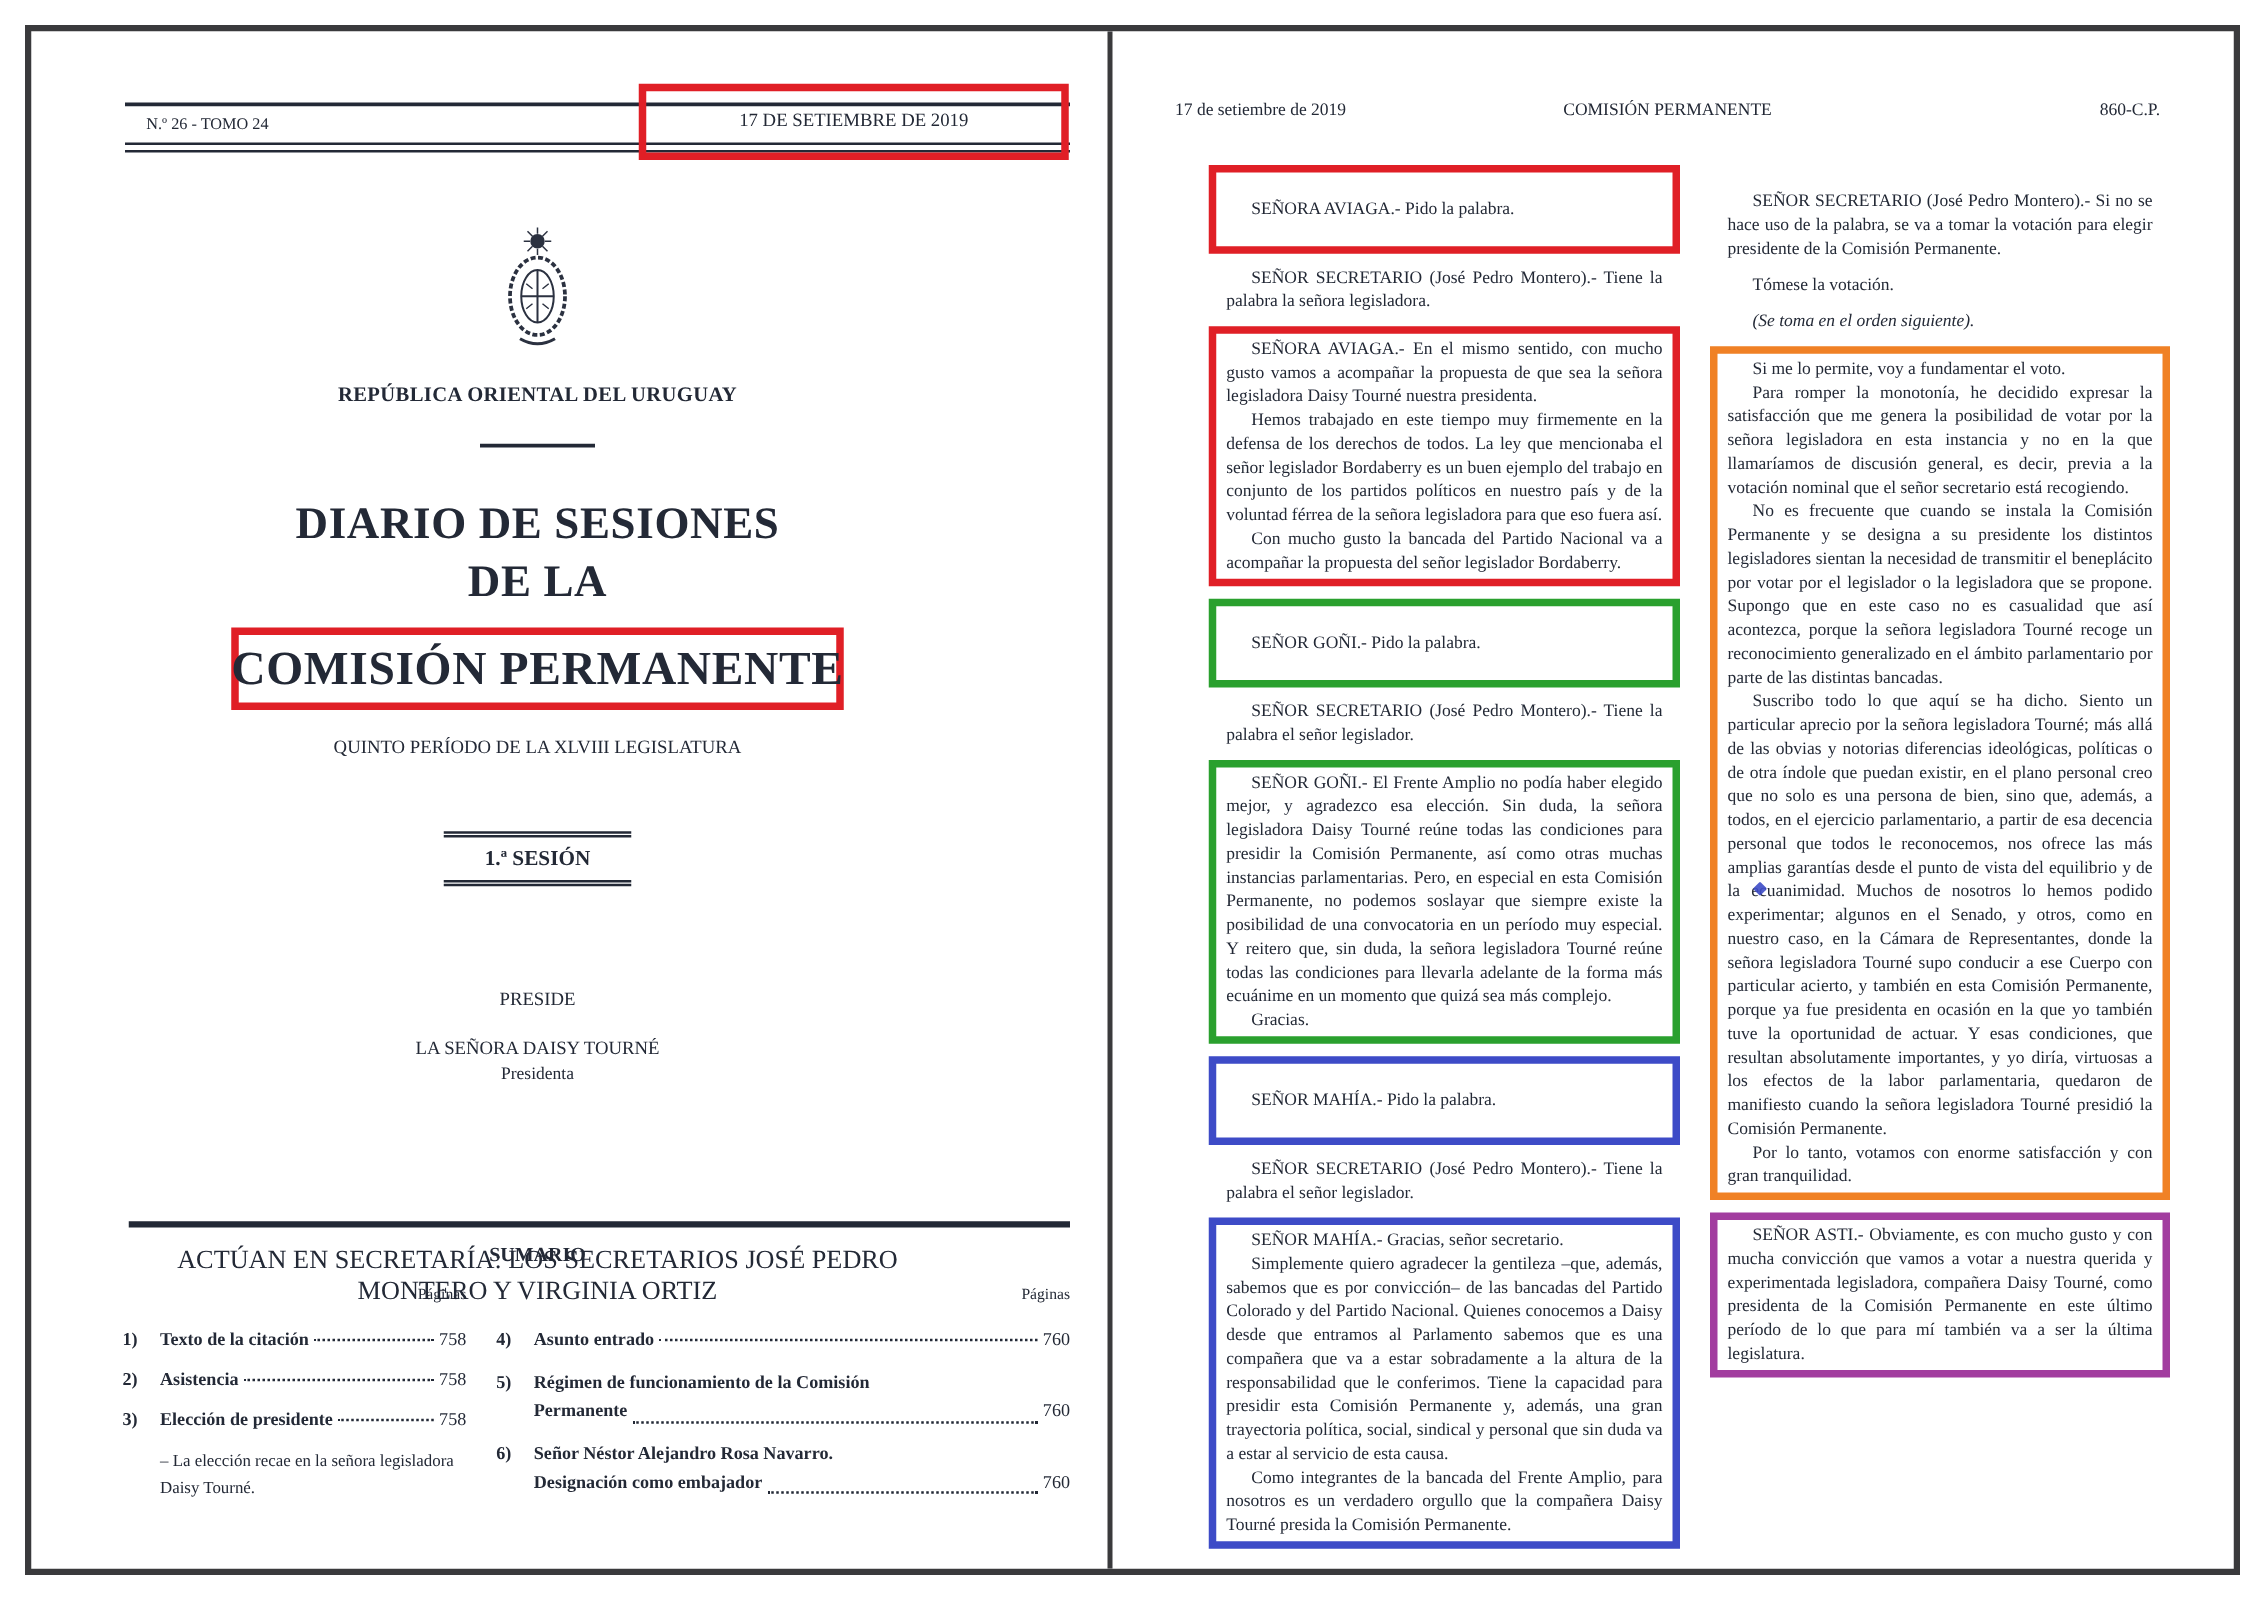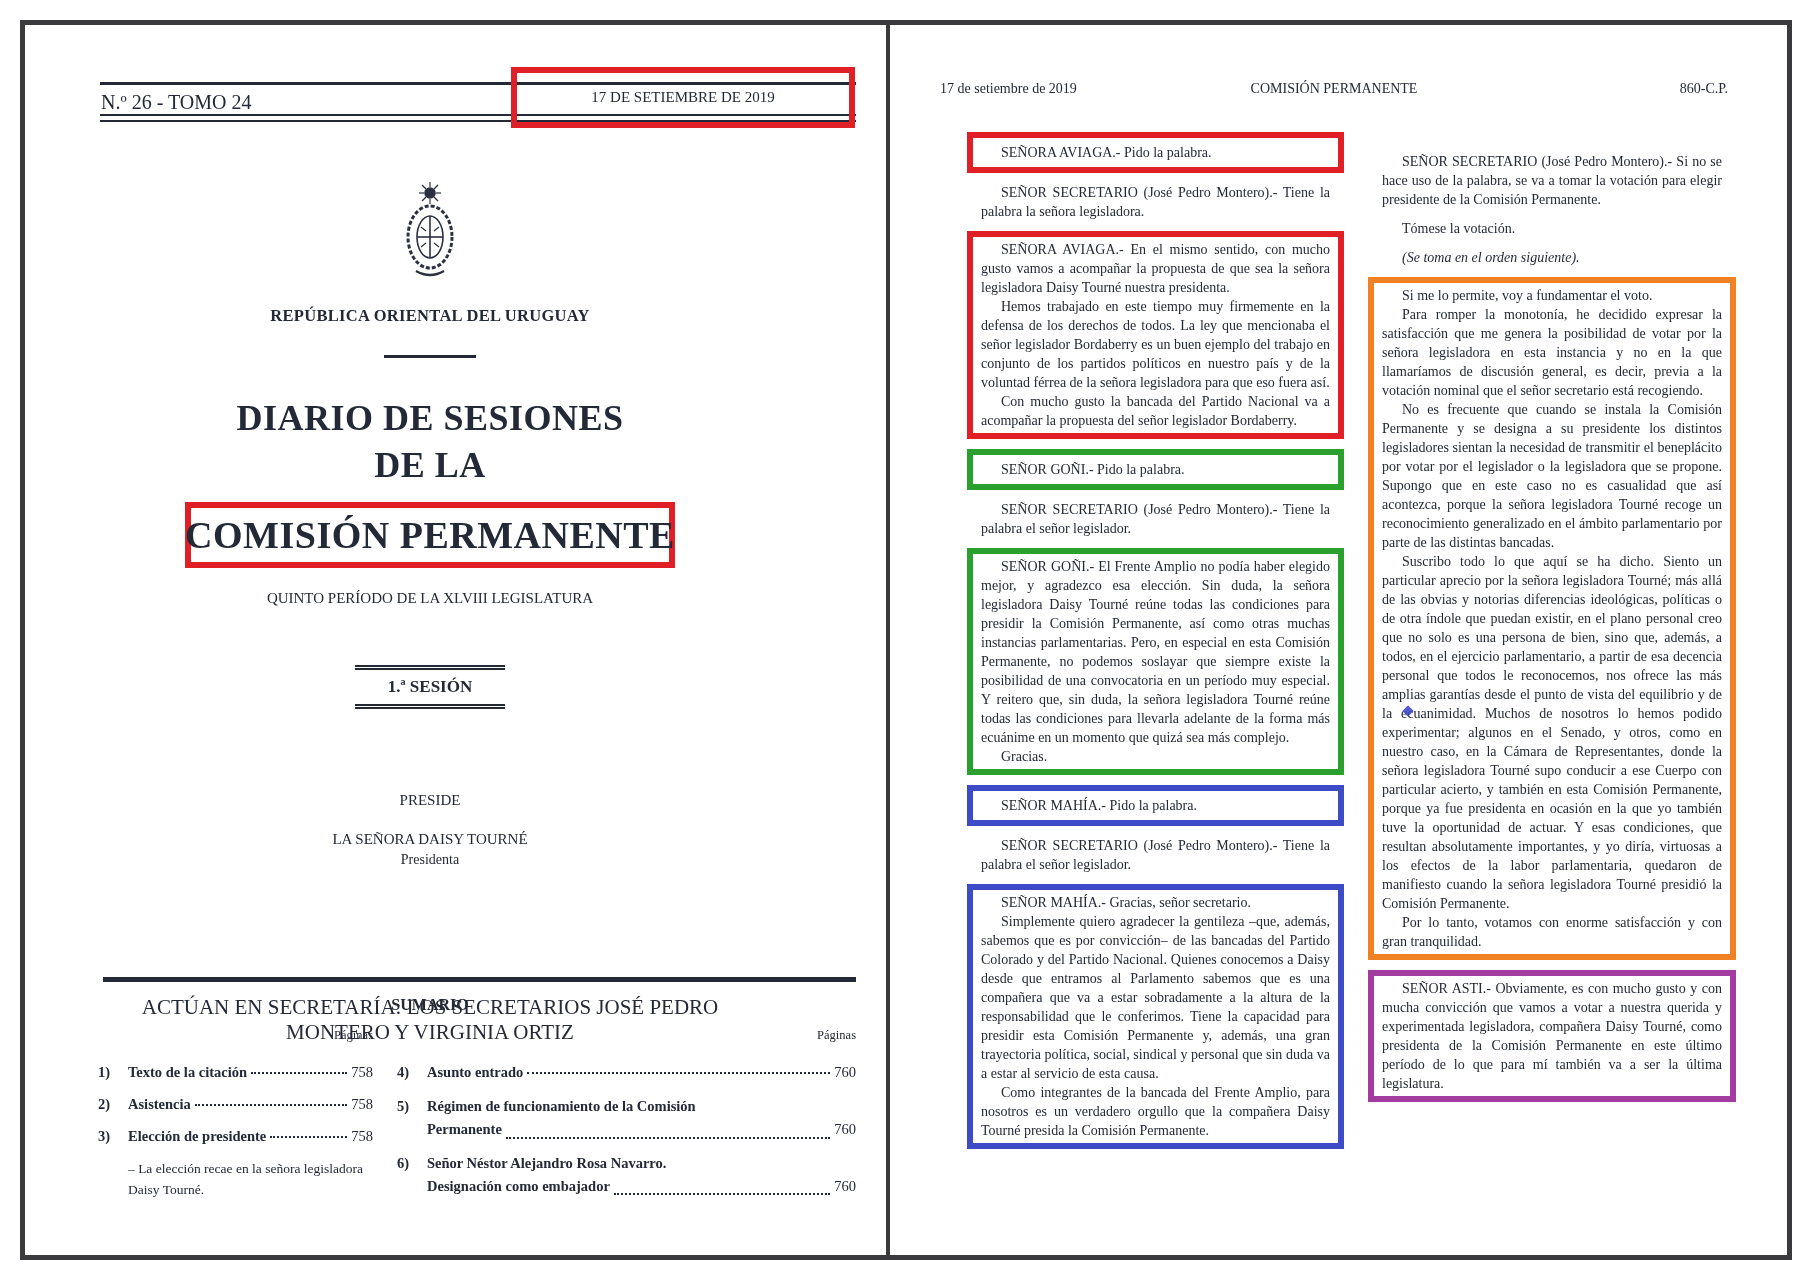--- a/index.html
+++ b/index.html
@@ -7,21 +7,21 @@
     font-family:"Liberation Serif","DejaVu Serif",serif;color:#232936;}
   .frame{position:absolute;left:20px;top:20px;width:1772px;height:1240px;
     border:5px solid #3a3a3c;box-sizing:border-box;background:#fff;overflow:hidden;}
   .divider{position:absolute;left:861px;top:0;bottom:0;width:4px;background:#3a3a3c;}
   section{position:absolute;inset:0;}
 
   
   .lp-rule-top{position:absolute;left:75px;top:57px;width:756px;height:3px;background:#232936;}
   .lp-rule-bottom{position:absolute;left:75px;top:89px;width:756px;height:8px;box-sizing:border-box;
     border-top:2px solid #232936;border-bottom:2px solid #232936;}
-  .lp-issue{position:absolute;left:76px;top:66px;font-size:20px;}
+  .lp-issue{position:absolute;left:92px;top:66px;font-size:13px;}
   .lp-datebox{position:absolute;left:486px;top:42px;width:344px;height:61px;box-sizing:border-box;
     border:6px solid var(--red);display:flex;align-items:center;justify-content:center;
     font-size:15px;background:transparent;}
   .lp-center{position:absolute;left:75px;width:660px;text-align:center;}
   .lp-emblem{position:absolute;left:377px;top:156px;width:56px;height:98px;}
   .lp-republic{top:281px;font-weight:bold;font-size:16.5px;letter-spacing:.3px;}
   .lp-shortrule{position:absolute;left:359px;top:330px;width:92px;height:3px;background:#232936;}
   .lp-titles{top:370px;font-weight:bold;font-size:36px;line-height:47px;letter-spacing:.5px;font-family:Liberation Serif, serif;}
   .lp-cpbox{position:absolute;left:160px;top:477px;width:490px;height:66px;box-sizing:border-box;
     border:6px solid var(--red);display:flex;align-items:center;justify-content:center;
@@ -56,21 +56,21 @@
   .rp-date{position:absolute;left:0;top:0;}
   .rp-center-title{position:absolute;left:0;width:100%;text-align:center;top:0;}
   .rp-ref{position:absolute;right:0;top:0;}
   .rp-col{position:absolute;font-size:14px;line-height:19px;}
   .col-left{left:956px;top:107px;width:349px;}
   .col-right{left:1357px;top:127px;width:340px;}
   .rp-col p{margin:0;text-align:justify;text-indent:20px;}
   .rp-col p+p{margin-top:0;}
   .block{margin-bottom:10px;}
   .boxed{border:6px solid #000;margin-left:-14px;margin-right:-14px;padding:3px 8px;position:relative;}
-  .boxed.single{padding:5px 8px;}
+  .boxed.single{padding:20px 8px;}
   .boxed.red{border-color:var(--red);}
   .boxed.green{border-color:var(--green);}
   .boxed.blue{border-color:var(--blue);}
   .boxed.orange{border-color:var(--orange);}
   .boxed.purple{border-color:var(--purple);}
   .italic p{font-style:italic;}
   .ink-mark{position:absolute;left:30px;top:424px;width:8px;height:8px;background:var(--blue);
     transform:rotate(45deg);border-radius:1px;opacity:.9;}
 </style>
 </head>

